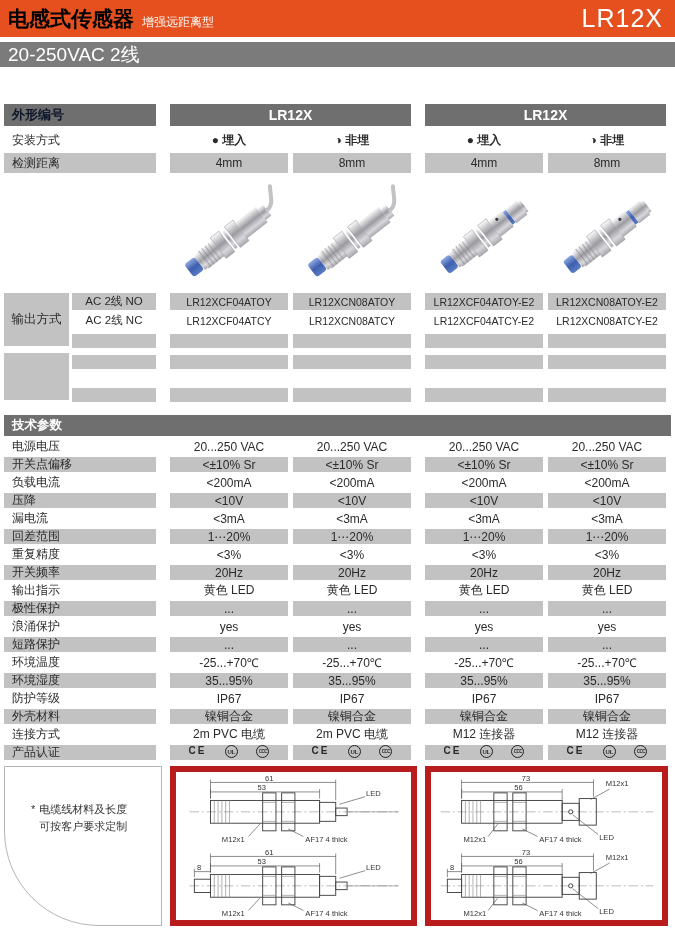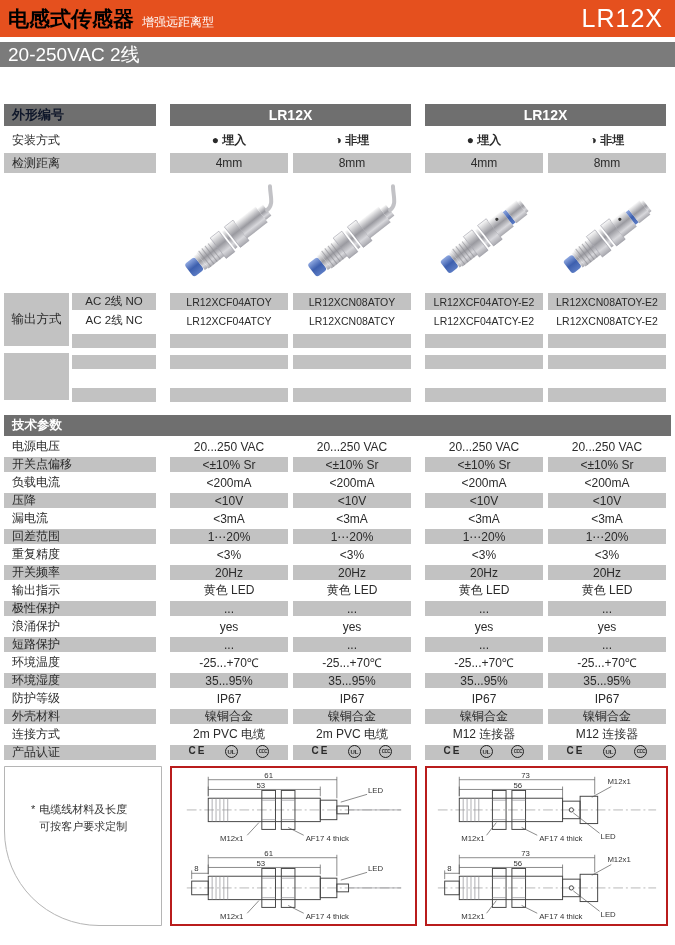--- a/index.html
+++ b/index.html
@@ -68,21 +68,21 @@
   .ce { font-size:10px; font-weight:bold; letter-spacing:2px; }
   .circ { width:13px; height:13px; border:1px solid #222; border-radius:50%; display:flex; align-items:center; justify-content:center; font-weight:bold; }
   .ul { font-size:6px; }
   .ccc { font-size:4.5px; letter-spacing:-0.5px; }
 
   
   .boxes { display:flex; margin:6px 4px 0 4px; }
   .nbox { width:158px; height:160px; border:1px solid #b5b5b5; border-radius:0 0 0 95px; }
   .note { margin:34px 0 0 26px; font-size:11px; line-height:1.55; display:flex; color:#333; }
   .note .b { margin-right:4px; }
-  .dbox { width:247px; height:160px; border:2px solid #b91c1c; margin-left:8px; display:flex; flex-direction:column; align-items:center; justify-content:space-evenly; }
+  .dbox { width:247px; height:160px; border:6px solid #b91c1c; margin-left:8px; display:flex; flex-direction:column; align-items:center; justify-content:space-evenly; }
   .dbox.right { width:243px; }
   svg text { font-size:8px; fill:#333; }
   .dline { stroke:#555; stroke-width:0.7; }
   .shape { stroke:#444; stroke-width:1; fill:none; }
   .thin { stroke:#8a8a90; stroke-width:0.7; fill:none; }
   .cl { stroke:#888; stroke-width:0.6; stroke-dasharray:10 3 2 3; }
 </style>
 </head>
 <body>
 

